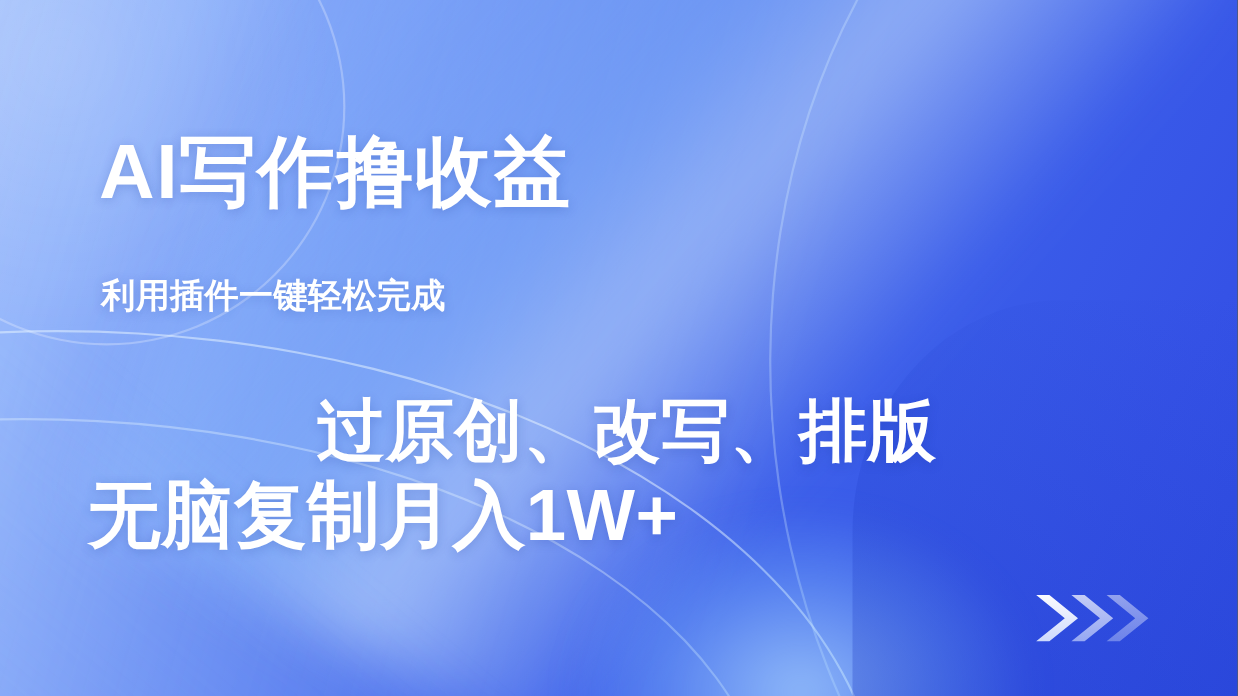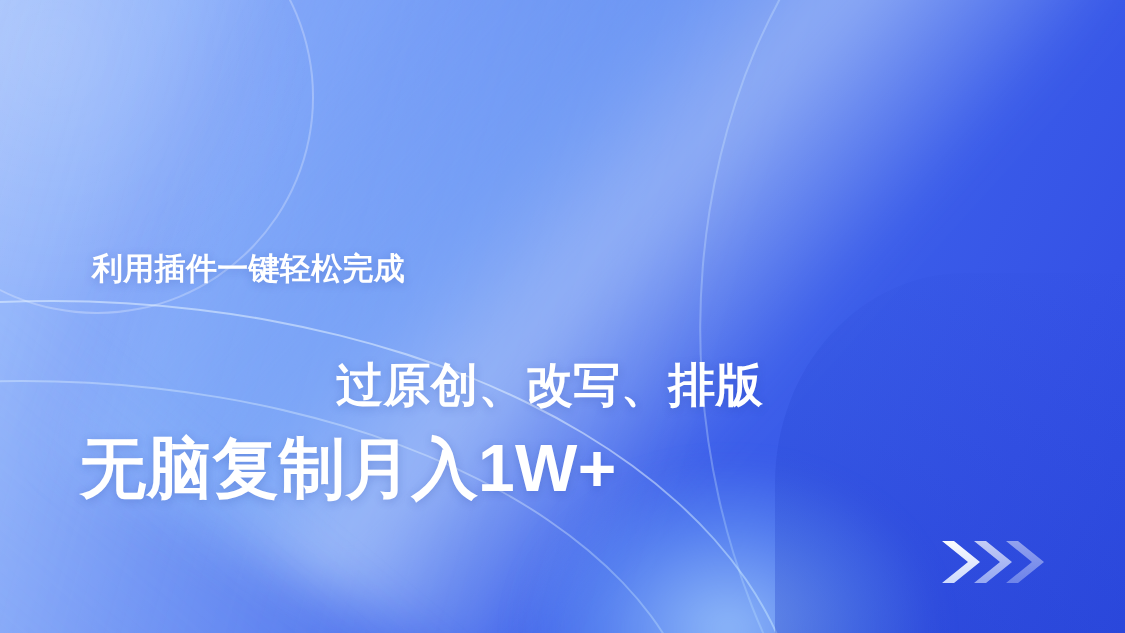--- a/index.html
+++ b/index.html
@@ -234,23 +234,22 @@
   }
   .line-2 {
     left: 92px;
     top: 253px;
     font-size: 31px;
     line-height: 1.05;
   }
   .line-3 {
     left: 288px;
     top: 360px;
-    font-size: 47px;
+    font-size: 62px;
     line-height: 1.05;
-    margin-left: 48px;
   }
   .line-4 {
     left: 80px;
     top: 434px;
     font-size: 66px;
     line-height: 1.05;
     letter-spacing: 0.005em;
   }
 
   
@@ -284,20 +283,21 @@
   <div class="arc arc-line-right-2"></div>
 
   <div class="swoosh-bl"></div>
   <div class="swoosh-bl-line"></div>
   <div class="swoosh-bl-line2"></div>
 
   <div class="glow-bottom"></div>
   <div class="wedge-br"></div>
 
   <div class="copy">
+    <div class="line line-1">AI写作撸收益</div>
     <div class="line line-2">利用插件一键轻松完成</div>
     <div class="line line-3">过原创、改写、排版</div>
     <div class="line line-4">无脑复制月入1W+</div>
   </div>
 
   <svg class="chevrons" viewBox="0 0 120 54">
     <defs>
       <linearGradient id="cg1" x1="0" y1="0" x2="0" y2="1">
         <stop offset="0%" stop-color="#ffffff" stop-opacity="0.98"></stop>
         <stop offset="100%" stop-color="#dce6ff" stop-opacity="0.92"></stop>

